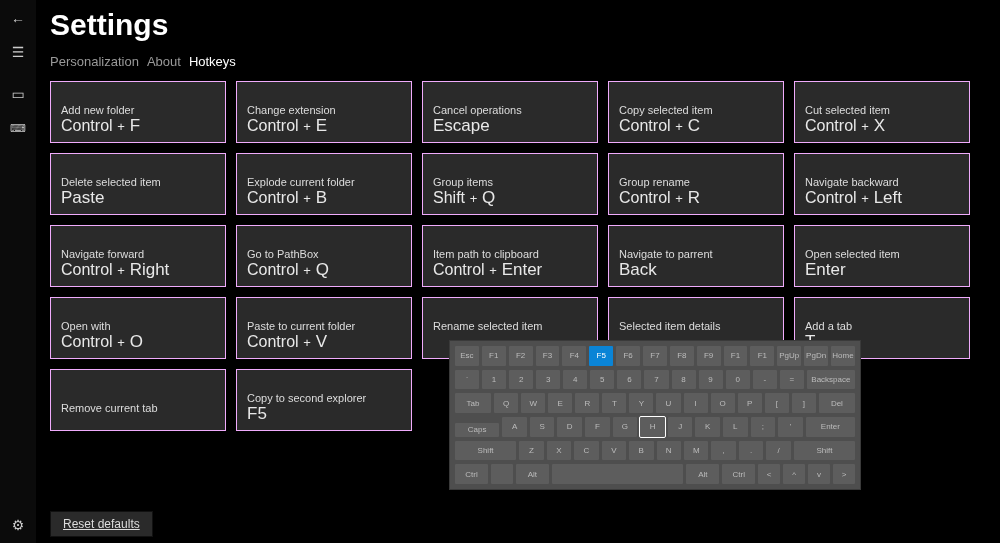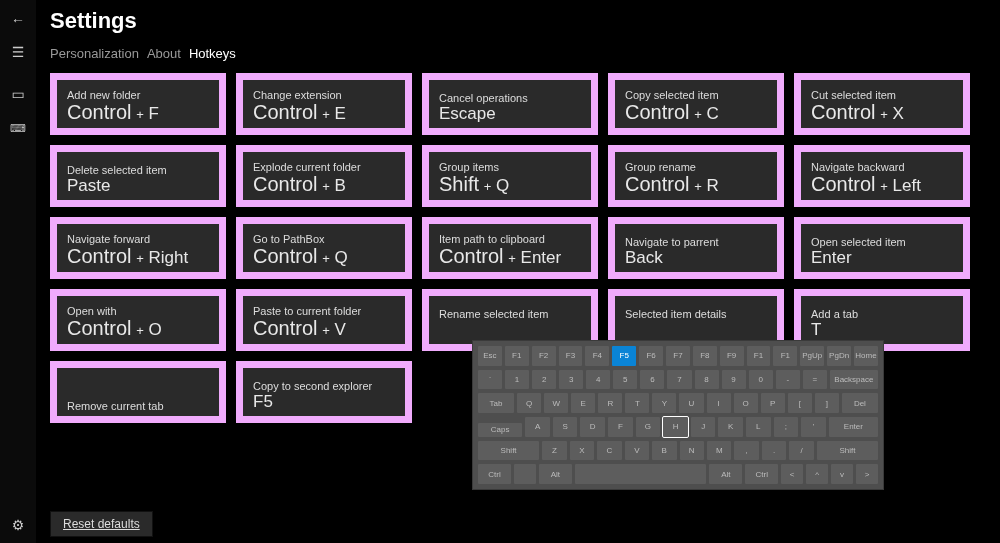--- a/index.html
+++ b/index.html
@@ -4,33 +4,33 @@
 <style>
   * { box-sizing: border-box; margin: 0; padding: 0; }
   html, body { width: 1000px; height: 543px; overflow: hidden; background: #000; color: #fff; font-family: "Segoe UI", Arial, sans-serif; }
   .titlebar { position: absolute; top: 0; right: 0; height: 22px; display: flex; gap: 14px; padding-right: 10px; align-items: center; }
   .titlebar div { width: 18px; height: 18px; display:flex; align-items:center; justify-content:center; color:#ccc; font-size:10px; }
   .leftbar { position: absolute; left: 0; top: 0; width: 36px; height: 100%; background: #0b0b0b; display: flex; flex-direction: column; align-items: center; }
   .leftbar .top { margin-top: 6px; display:flex; flex-direction:column; gap:10px; align-items:center;}
   .leftbar .bottom { margin-top: auto; margin-bottom: 6px; }
   .icon { color:#ccc; font-size:14px; width:24px; height:24px; display:flex; align-items:center; justify-content:center; }
   .main { position: absolute; left: 36px; top: 0; right: 0; bottom: 0; background:#000; }
-  .page-title { font-size: 22px; font-weight: 600; padding: 8px 14px 2px 14px; }
+  .page-title { font-size: 30px; font-weight: 600; padding: 8px 14px 2px 14px; }
   .tabs { display: flex; gap: 8px; padding: 10px 14px 12px 14px; font-size: 13px; }
   .tab { color: #999; cursor: pointer; }
   .tab.active { color: #fff; }
   .grid { padding: 0 14px; display: grid; grid-template-columns: repeat(5, 176px); gap: 10px 10px; }
-  .card { background: #2a2a2a; border: 7px solid #f0abfc; height: 62px; padding: 20px 10px 4px 10px; display:flex; flex-direction:column; justify-content:flex-end; }
+  .card { background: #2a2a2a; border: 1px solid #f0abfc; height: 62px; padding: 20px 10px 4px 10px; display:flex; flex-direction:column; justify-content:center; }
   .card .label { font-size: 11px; color: #ddd; }
   .card .combo { font-size: 17px; color: #e8e8e8; white-space: nowrap; }
   .card .combo .plus { font-size: 13px; }
-  .card .combo .mod { font-size: 20px; }
+  .card .combo .mod { font-size: 16px; }
   .reset { position:absolute; left:14px; bottom:6px; background:#2a2a2a; border:1px solid #111; font-size:12px; color:#ddd; padding:5px 12px; cursor:pointer;text-decoration:underline; }
   
-  .kbd { position:absolute; left:436px; top:340px; width:412px; height:150px; background:#4e4e4e; display:flex; flex-direction:column; padding:5px; gap:4px; border:1px solid #3a3a3a; }
+  .kbd { position:absolute; left:413px; top:340px; width:412px; height:150px; background:#4e4e4e; display:flex; flex-direction:column; padding:5px; gap:4px; border:1px solid #3a3a3a; }
   .krow { display:flex; gap:3px; flex:1; }
   .key { background:#5d5d5d; color:#bcbcbc; font-size:8px; display:flex; align-items:center; justify-content:center; border-radius:1px; flex:1; min-width:0; }
   .key.w15 { flex:1.5; }
   .key.w18 { flex:1.8;margin-top:6px; }
   .key.w20 { flex:2; }
   .key.w25 { flex:2.5; }
   .key.w60 { flex:6; }
   .key.hl { background:#0a84d6; color:#fff; }
   .key.sel { outline:1px solid #fff; }
 </style>

